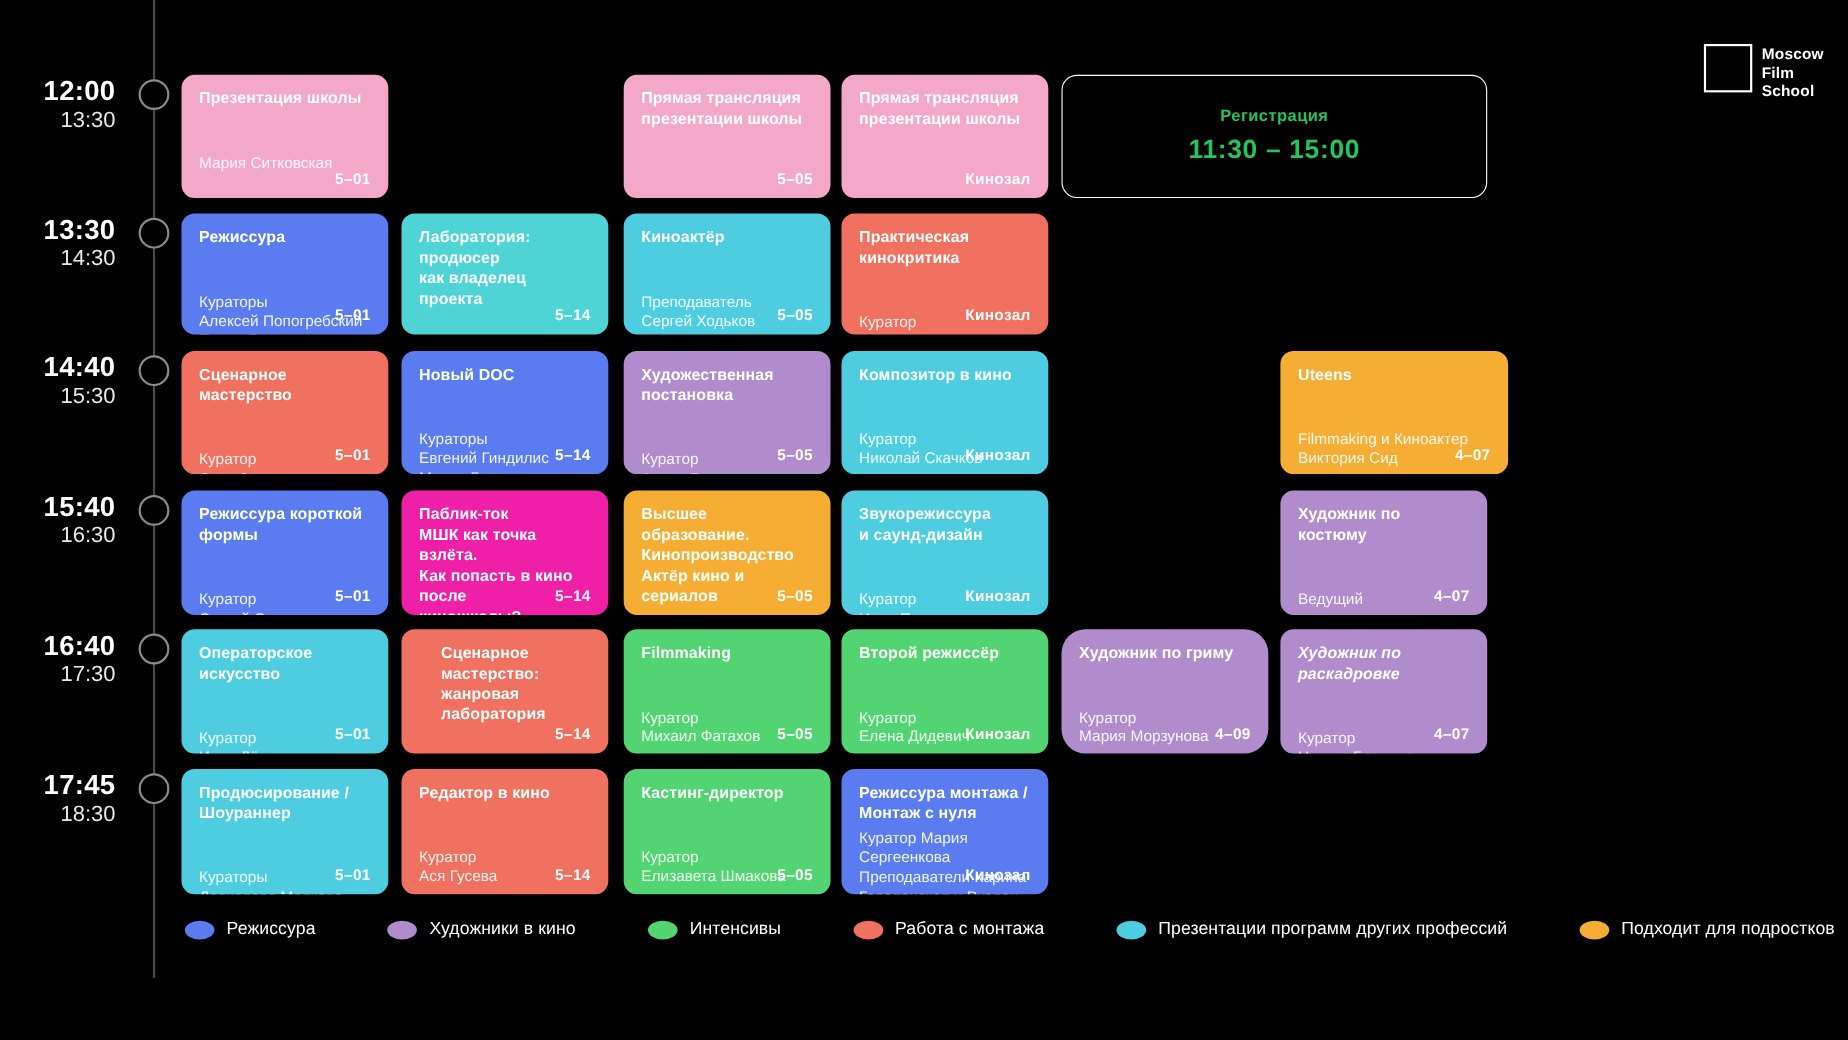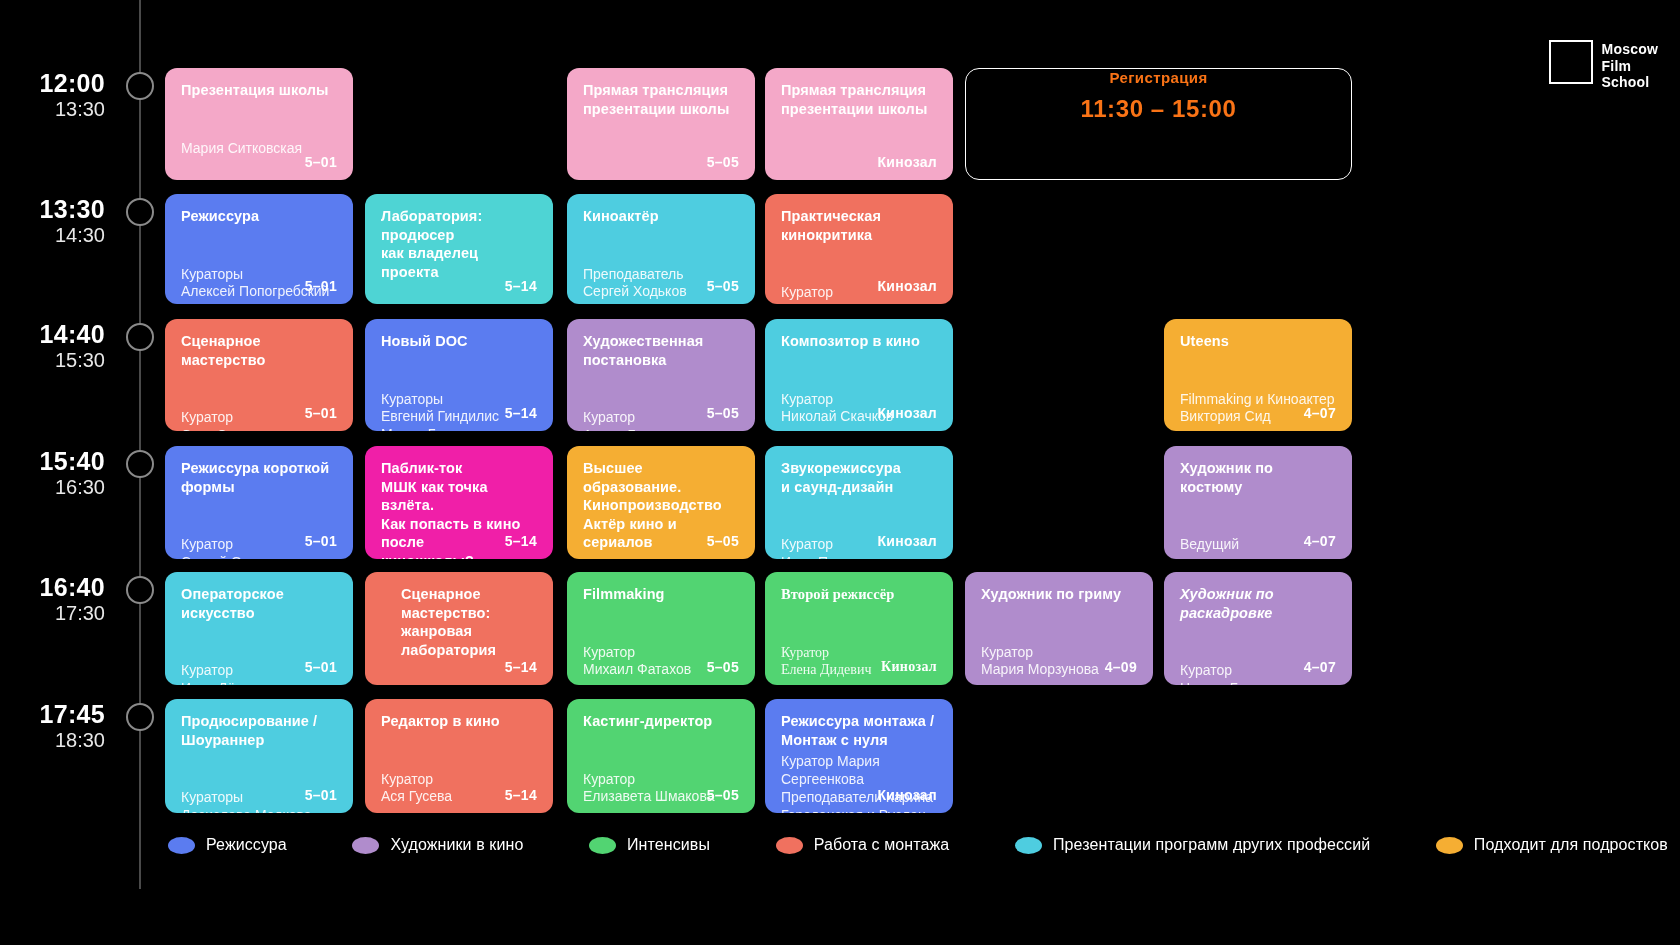--- a/index.html
+++ b/index.html
@@ -127,22 +127,22 @@
 
   
   .registration {
     position: absolute;
     border: 1.5px solid #ffffff;
     border-radius: 14px;
     background: #000000;
     display: flex;
     flex-direction: column;
     align-items: center;
-    justify-content: flex-start;
-    color: #f97316;
+    justify-content: center;
+    color: #22c55e;
   }
   .registration .reg-label {
     font-size: 15px;
     font-weight: bold;
     letter-spacing: .4px;
     margin-bottom: 9px;
   }
   .registration .reg-time {
     font-size: 24px;
     font-weight: bold;
@@ -275,21 +275,21 @@
         <div class="card-body">Куратор
 Аддис Гаджиев</div>
         <div class="card-room">5–05</div>
       </div>
       <div class="card" style="left: 765px; top: 319px; width: 188px; height: 112px; background: rgb(78, 205, 224);">
         <div class="card-title" style="white-space: pre-line;">Композитор в кино</div>
         <div class="card-body">Куратор
 Николай Скачков</div>
         <div class="card-room">Кинозал</div>
       </div>
-      <div class="card" style="left: 1164px; top: 319px; width: 188px; height: 112px; background: rgb(245, 174, 51);">
+      <div class="card" style="left: 1164px; top: 319px; width: 207px; height: 112px; background: rgb(245, 174, 51);">
         <div class="card-title" style="white-space: pre-line;">Uteens</div>
         <div class="card-body">Filmmaking и Киноактер
 Виктория Сид</div>
         <div class="card-room">4–07</div>
       </div>
     </div>
     <div class="row" style="top: 0px;">
       <div class="time-block" style="top: 448px;">
         <div class="time-start">15:40</div>
         <div class="time-end">16:30</div>
@@ -346,27 +346,27 @@
         <div class="card-body">Куратор
 Ася Гусева</div>
         <div class="card-room">5–14</div>
       </div>
       <div class="card" style="left: 567px; top: 572px; width: 188px; height: 113px; background: rgb(82, 212, 114);">
         <div class="card-title" style="white-space: pre-line;">Filmmaking</div>
         <div class="card-body">Куратор
 Михаил Фатахов</div>
         <div class="card-room">5–05</div>
       </div>
-      <div class="card" style="left: 765px; top: 572px; width: 188px; height: 113px; background: rgb(82, 212, 114); font-family: Liberation Serif, serif;">
+      <div class="card" style="left: 765px; top: 572px; width: 188px; height: 113px; background: rgb(82, 212, 114);">
         <div class="card-title" style="white-space: pre-line;">Второй режиссёр</div>
         <div class="card-body">Куратор
 Елена Дидевич</div>
         <div class="card-room">Кинозал</div>
       </div>
-      <div class="card" style="left: 965px; top: 572px; width: 188px; height: 113px; background: rgb(176, 140, 204);">
+      <div class="card" style="left: 965px; top: 572px; width: 188px; height: 113px; background: rgb(176, 140, 204); border-radius: 22px;">
         <div class="card-title" style="white-space: pre-line;">Художник по гриму</div>
         <div class="card-body">Куратор
 Мария Морзунова</div>
         <div class="card-room">4–09</div>
       </div>
       <div class="card" style="left: 1164px; top: 572px; width: 188px; height: 113px; background: rgb(176, 140, 204);">
         <div class="card-title" style="white-space: pre-line; font-style: italic;">Художник по раскадровке</div>
         <div class="card-body">Куратор
 Никита Бестужев</div>
         <div class="card-room">4–07</div>

